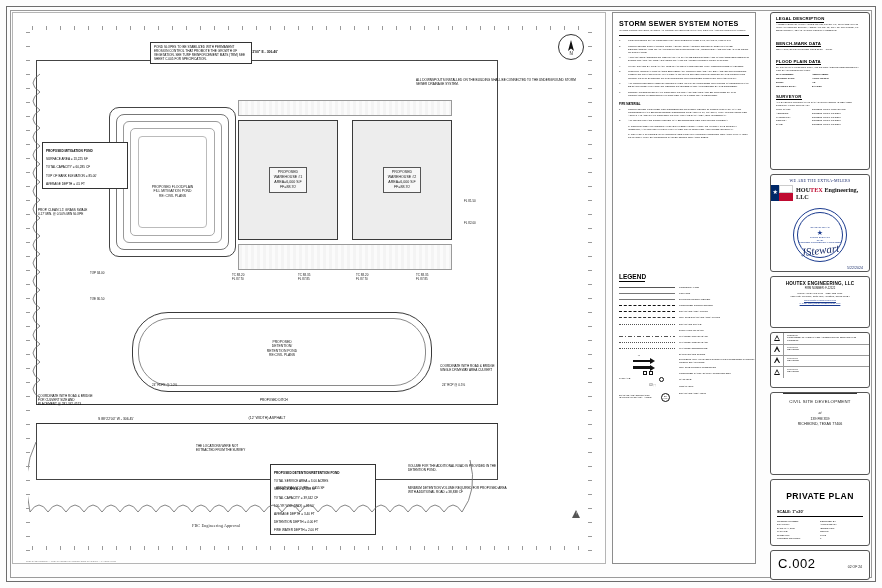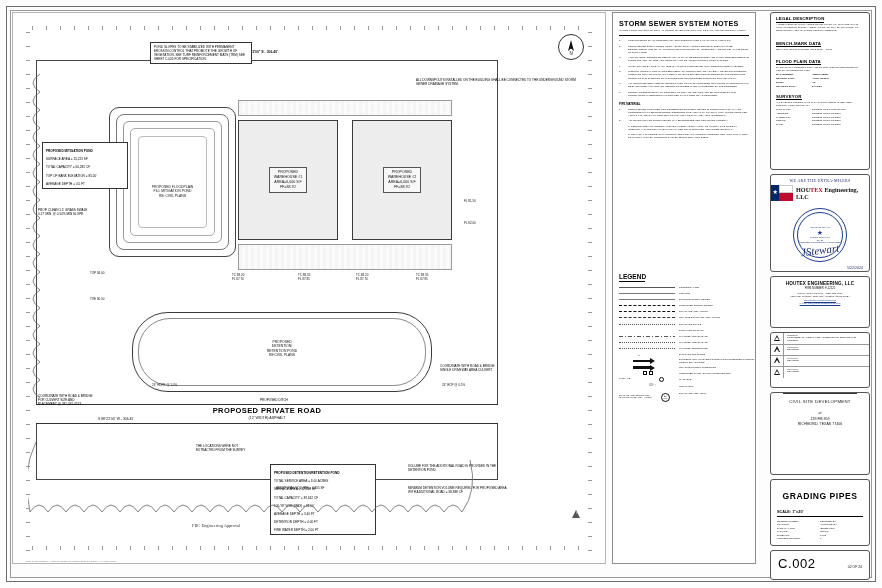--- a/index.html
+++ b/index.html
@@ -366,21 +366,20 @@
     <div class="pave" style="left:226px; top:88px; width:214px; height:16px;"></div>
 
     <div class="detention">
       <div class="detention-text">PROPOSED
 DETENTION/
 RETENTION POND
 RE:CIVIL PLANS</div>
     </div>
 
     <div class="road">
-      <div class="road-label">PROPOSED PRIVATE ROAD</div>
       <div class="road-sub">(12' WIDTH) ASPHALT</div>
       <div class="road-bearing">S 88°22'00" W  -  306.45'</div>
     </div>
 
     <div class="callout" style="left:138px; top:30px; width:102px;">POND SLOPES TO BE STABILIZED WITH PERMANENT EROSION CONTROL THAT PROMOTE THE GROWTH OF VEGETATION. SEE TURF REINFORCEMENT MATS (TRM) SEE SHEET C.005 FOR SPECIFICATION.</div>
 
     <div class="bare-note" style="left:404px; top:66px; width:160px;">ALL DOWNSPOUTS INSTALLED ON THE BUILDING SHALL BE CONNECTED TO THE UNDERGROUND STORM SEWER DRAINAGE SYSTEM.</div>
 
     <div class="callout" style="left:30px; top:130px; width:86px;">
       <span class="ct">PROPOSED MITIGATION POND</span><br>
@@ -930,21 +929,21 @@
         <div class="proj-rule"></div>
         <div class="proj-sub">CIVIL SITE DEVELOPMENT</div>
         <div class="proj-at">at</div>
         <div class="proj-addr">
           <span>139 FM 359</span><br>
           <span>RICHMOND, TEXAS 77406</span>
         </div>
       </div>
 
       <div class="tb" style="top:467px; height:67px;">
-        <div class="sheet-title">GRADING PIPES</div>
+        <div class="sheet-title">PRIVATE PLAN</div>
         <div class="scale-line">SCALE: 1"=20'</div>
         <div class="scale-rule"></div>
         <div class="meta-grid">
           <div class="meta-cell">PROJECT NUMBER:</div>
           <div class="meta-cell">DESIGNED BY:</div>
           <div class="meta-cell">DRAWN BY:</div>
           <div class="meta-cell">APPROVED BY:</div>
           <div class="meta-cell">DATE: MAY, 2024</div>
           <div class="meta-cell">ISSUED FOR:</div>
           <div class="meta-cell">CAD FILE:</div>

